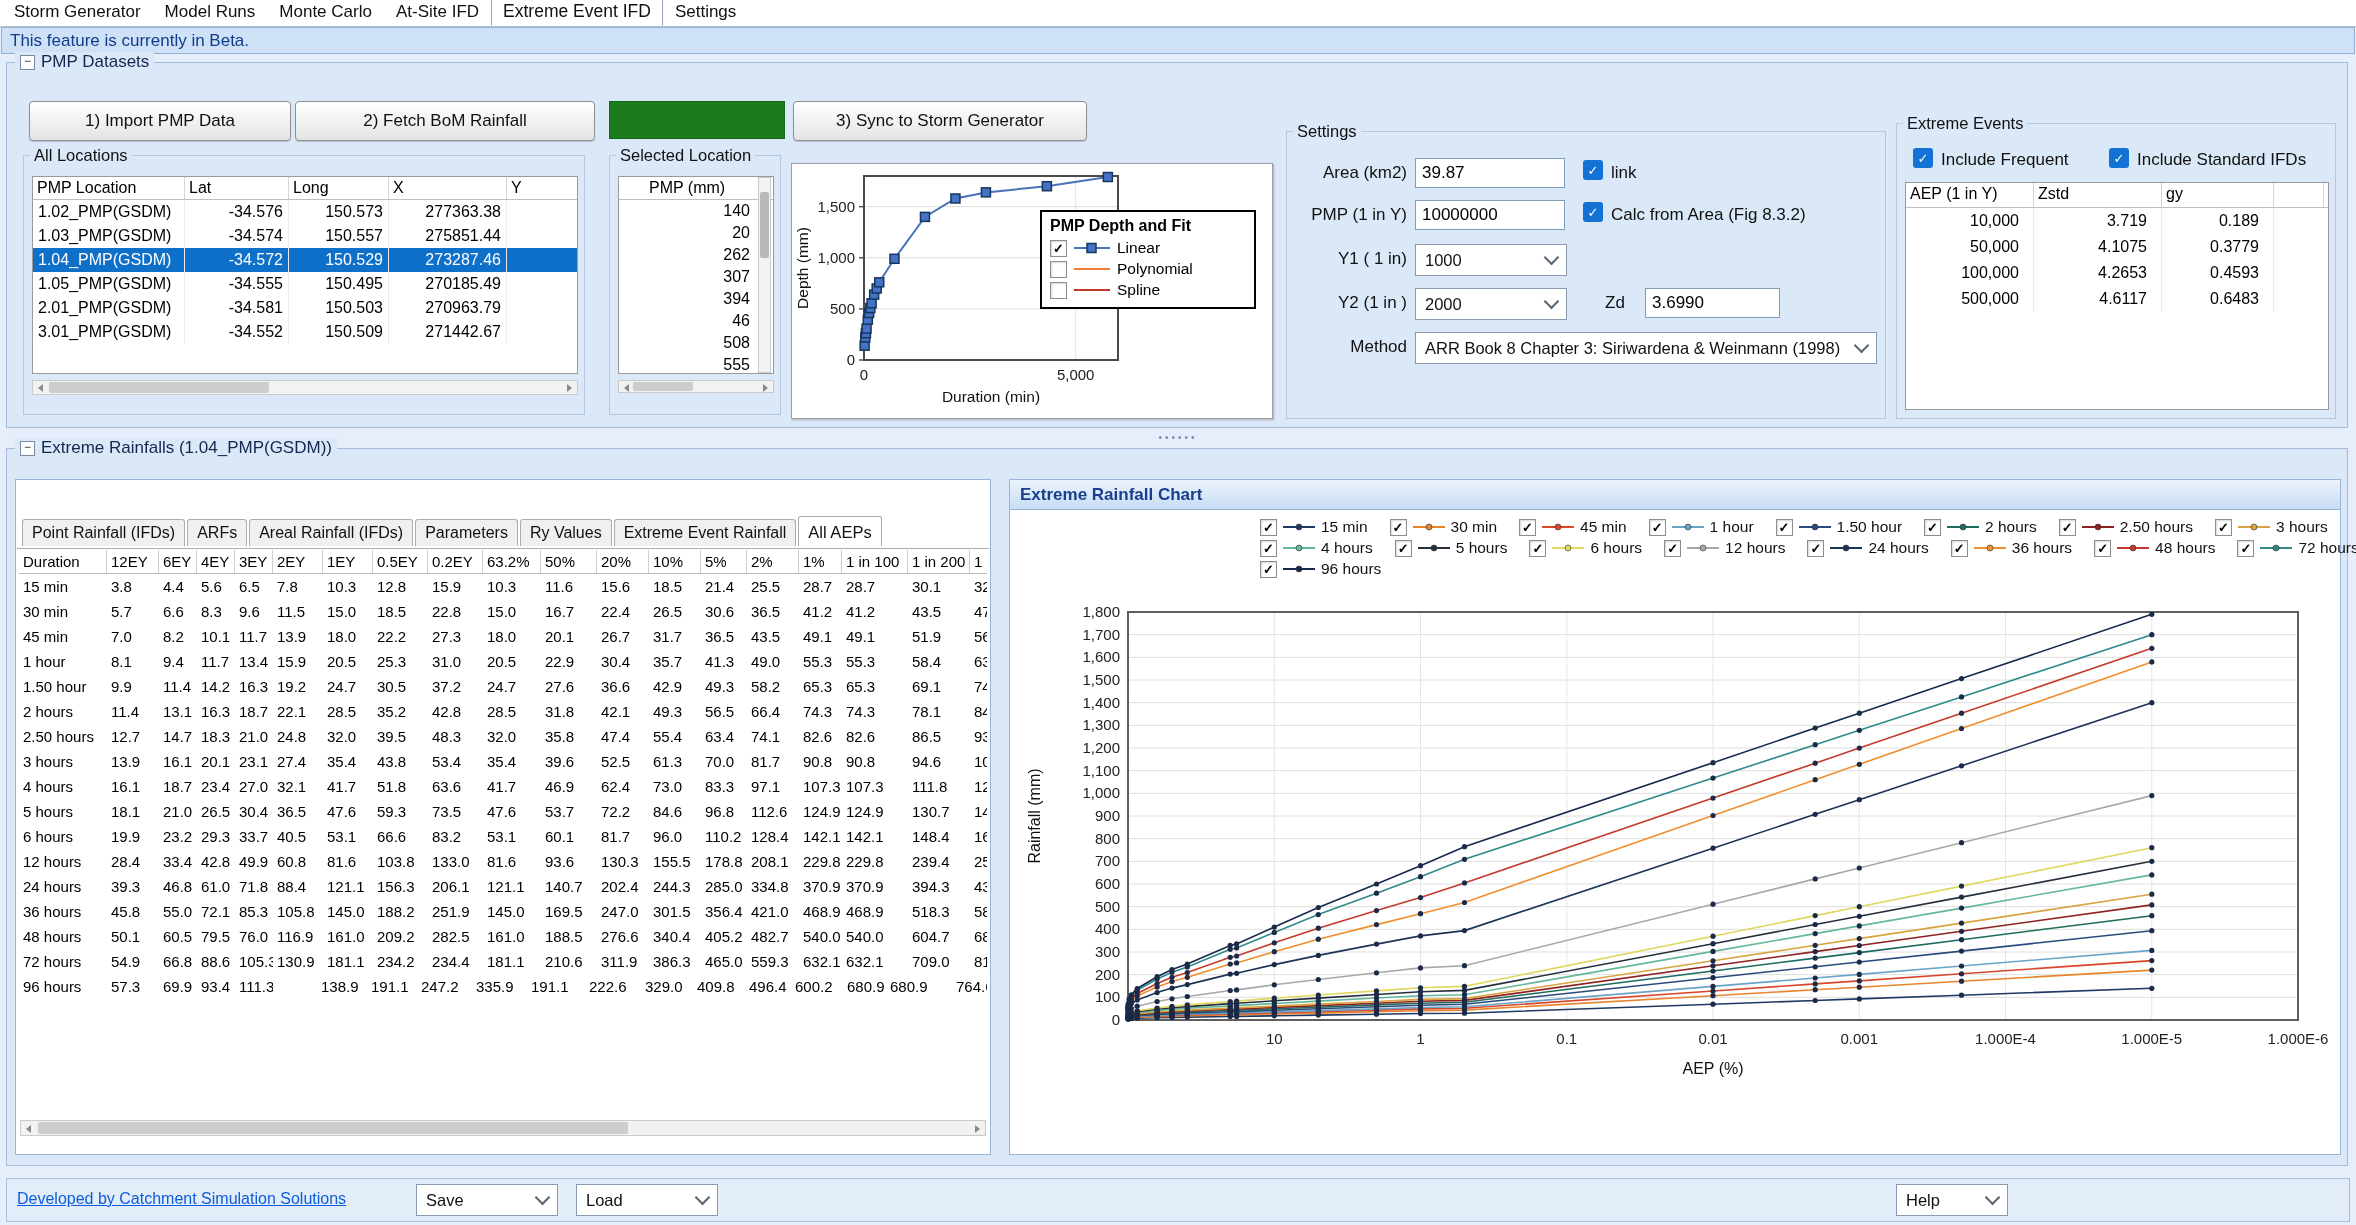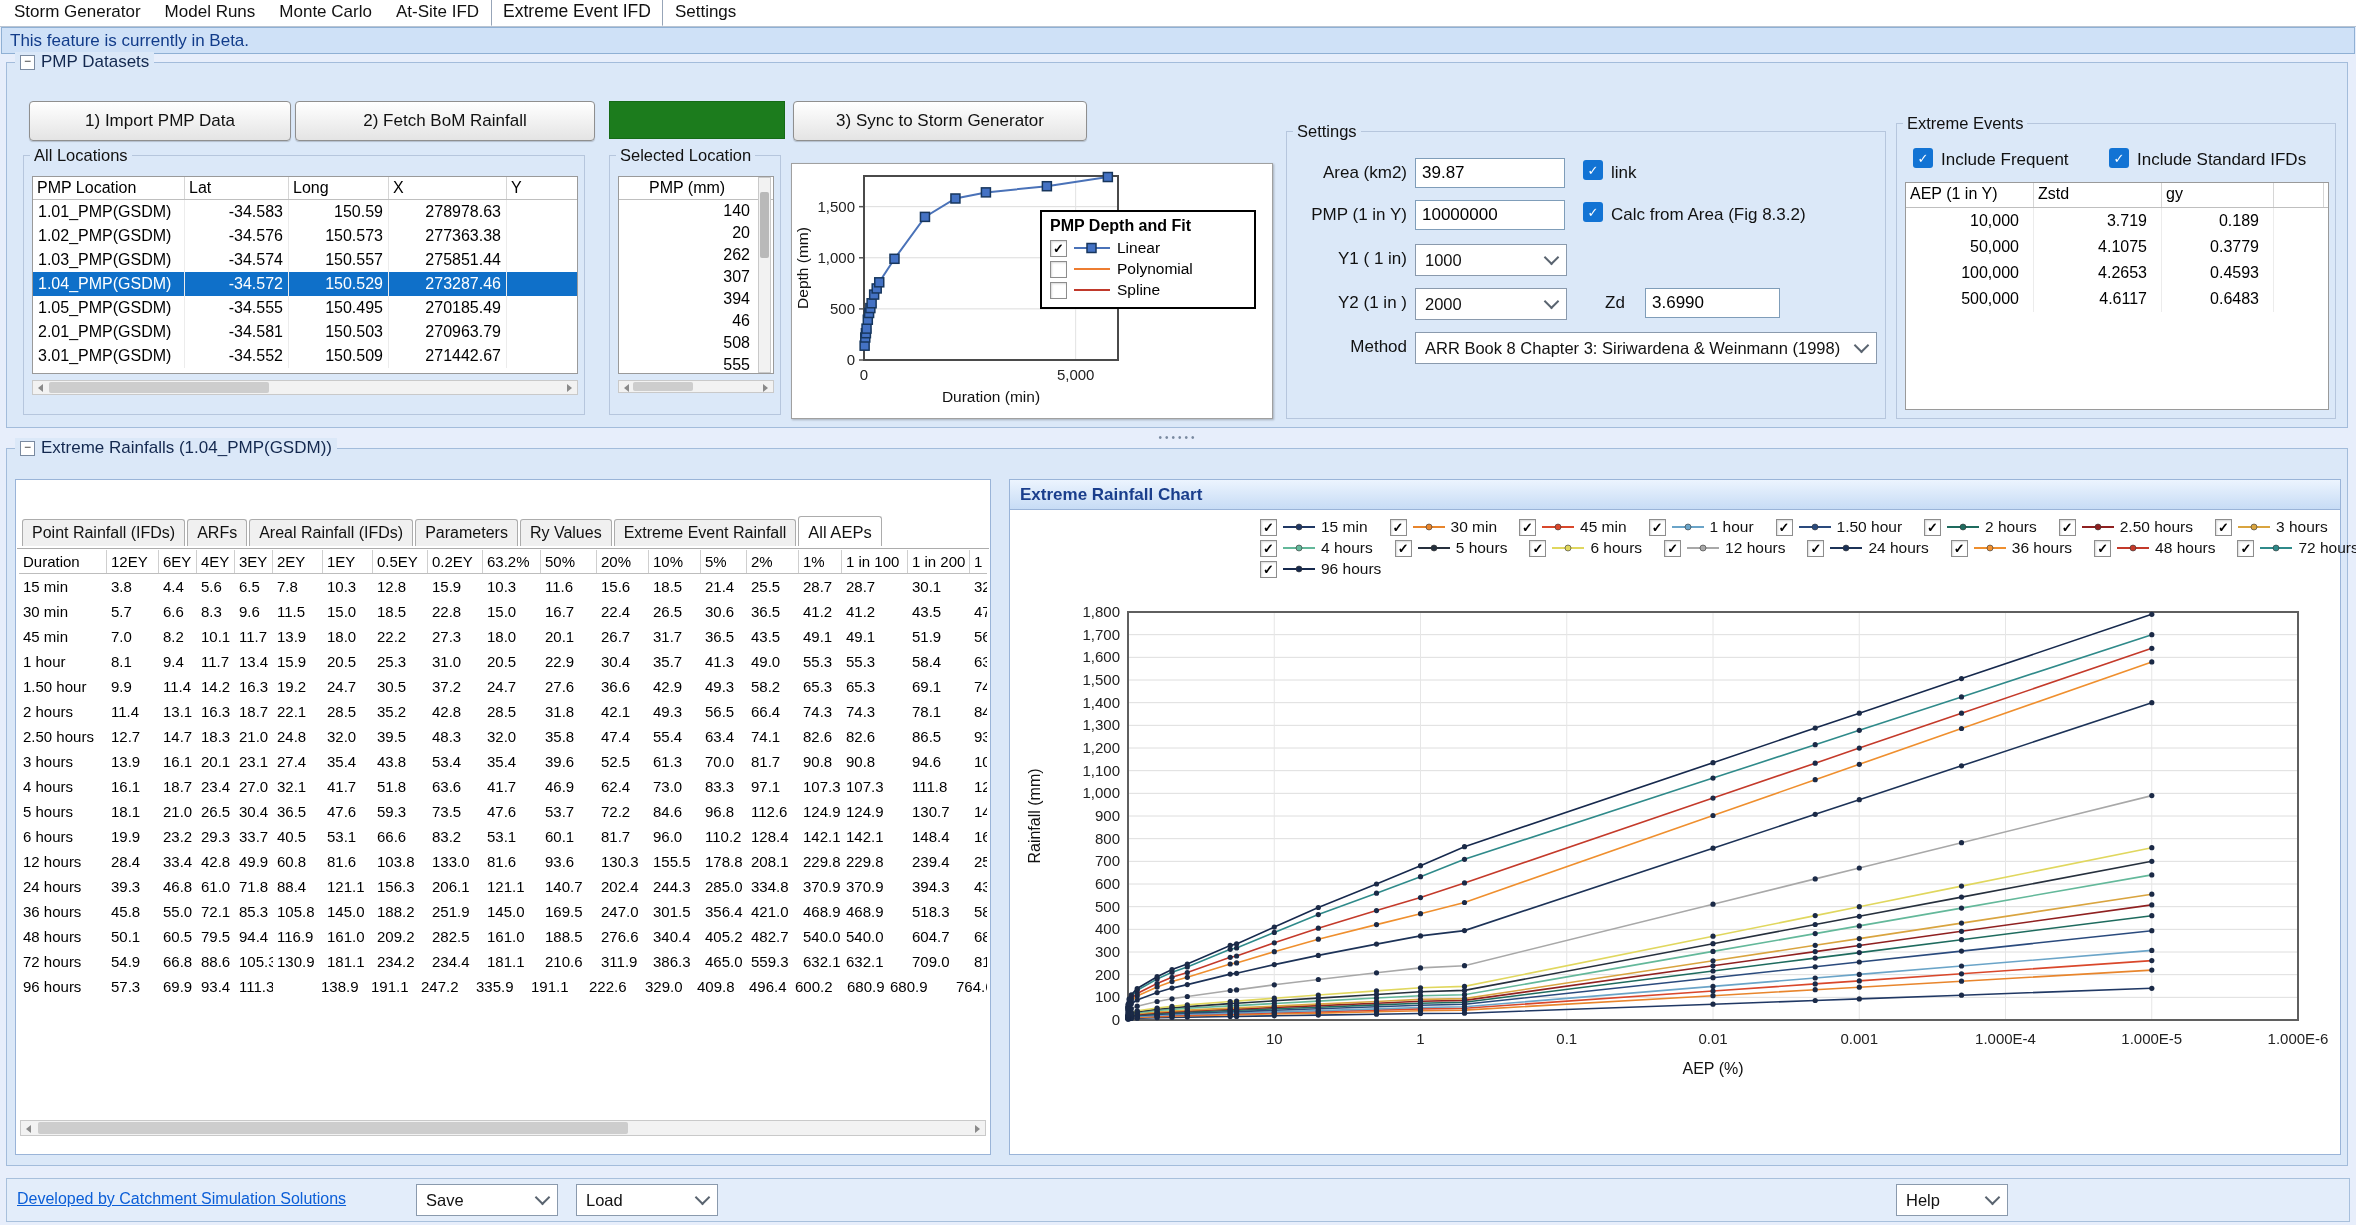--- a/index.html
+++ b/index.html
@@ -102,27 +102,20 @@
       <div class="gcap">All Locations</div>
       <div class="tbl" style="left:8px;top:20px;width:546px;height:198px;" id="loc-table">
           <div class="thead">
             <div class="th" style="width: 152px;">PMP Location</div>
             <div class="th" style="width: 104px;">Lat</div>
             <div class="th" style="width: 100px;">Long</div>
             <div class="th" style="width: 118px;">X</div>
             <div class="th" style="width: 72px;">Y</div>
           </div>
           <div class="trow" style="height: 24px; line-height: 22px;">
-            <div class="td" style="width: 152px;">1.01_PMP(GSDM)</div>
-            <div class="td num" style="width: 104px;">-34.583</div>
-            <div class="td num" style="width: 100px;">150.59</div>
-            <div class="td num" style="width: 118px;">278978.63</div>
-            <div class="td num" style="width: 72px;"></div>
-          </div>
-          <div class="trow" style="height: 24px; line-height: 22px;">
             <div class="td" style="width: 152px;">1.02_PMP(GSDM)</div>
             <div class="td num" style="width: 104px;">-34.576</div>
             <div class="td num" style="width: 100px;">150.573</div>
             <div class="td num" style="width: 118px;">277363.38</div>
             <div class="td num" style="width: 72px;"></div>
           </div>
           <div class="trow" style="height: 24px; line-height: 22px;">
             <div class="td" style="width: 152px;">1.03_PMP(GSDM)</div>
             <div class="td num" style="width: 104px;">-34.574</div>
             <div class="td num" style="width: 100px;">150.557</div>
@@ -690,21 +683,21 @@
             <div class="dc" style="width: 43px;">468.9</div>
             <div class="dc" style="width: 66px;">468.9</div>
             <div class="dc" style="width: 62px;">518.3</div>
             <div class="dc" style="width: 55px;">580.2</div>
           </div>
           <div class="trow" style="height: 25px; line-height: 19px;">
             <div class="dc" style="width: 88px;">48 hours</div>
             <div class="dc" style="width: 52px;">50.1</div>
             <div class="dc" style="width: 38px;">60.5</div>
             <div class="dc" style="width: 38px;">79.5</div>
-            <div class="dc" style="width: 38px;">94.4</div>
+            <div class="dc" style="width: 38px;">76.0</div>
             <div class="dc" style="width: 50px;">116.9</div>
             <div class="dc" style="width: 50px;">161.0</div>
             <div class="dc" style="width: 55px;">209.2</div>
             <div class="dc" style="width: 55px;">282.5</div>
             <div class="dc" style="width: 58px;">161.0</div>
             <div class="dc" style="width: 56px;">188.5</div>
             <div class="dc" style="width: 52px;">276.6</div>
             <div class="dc" style="width: 52px;">340.4</div>
             <div class="dc" style="width: 46px;">405.2</div>
             <div class="dc" style="width: 52px;">482.7</div>

